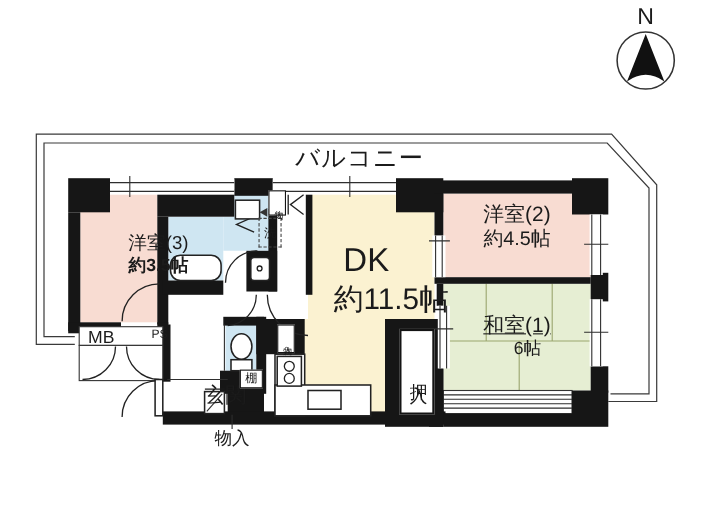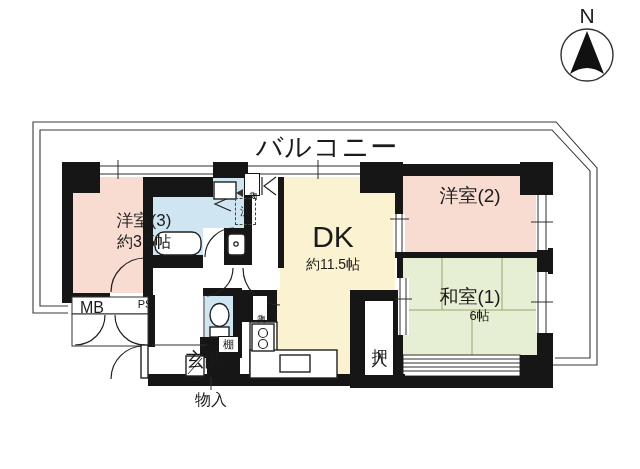--- a/index.html
+++ b/index.html
@@ -7,21 +7,21 @@
          font-family:"Liberation Sans",sans-serif;color:#1b1b1b;}
   #plan-svg{position:absolute;left:0;top:0;}
   .thin{fill:none;stroke:#3a3a3a;stroke-width:1.1;}
   .wline{fill:none;stroke:#2e2e2e;stroke-width:1;}
   .fixture{fill:#ffffff;stroke:#222222;stroke-width:1.4;}
   .arc{fill:none;stroke:#222222;stroke-width:1.2;}
   .tatami{fill:none;stroke:#9aa56f;stroke-width:1;}
   .whitebox{fill:#ffffff;stroke:#333333;stroke-width:1;}
   .lbl{position:absolute;text-align:center;line-height:1.22;white-space:nowrap;}
   .room-name{font-size:18px;}
-  .room-size{font-size:17px;}
+  .room-size{font-size:17px;font-weight:bold;}
   .vert{writing-mode:vertical-rl;text-orientation:upright;white-space:normal;
         display:flex;align-items:center;justify-content:center;}
   .smallbox{position:absolute;background:#fff;border:1px solid #141414;box-sizing:border-box;}
 </style>
 </head>
 <body>
 
 <div id="stage">
 
 <svg id="plan-svg" width="640" height="469" viewBox="0 0 640 469">
@@ -122,39 +122,40 @@
   <rect x="280" y="355" width="30" height="17" class="fixture"></rect>
   <rect x="186" y="356" width="18" height="20" class="fixture"></rect>
   <line x1="188" y1="374" x2="202" y2="358" class="wline"></line>
   <line x1="211" y1="377" x2="211" y2="390" class="wline"></line>
 
   <circle cx="587" cy="55" r="26" fill="#ffffff" stroke="#333" stroke-width="1.4"></circle>
   <path d="M587,31 L604,74 Q587,62 570,74 Z" fill="#111"></path>
 </svg>
 
 <div class="lbl" style="left:572px;top:3px;width:30px;font-size:21px;">N</div>
-<div class="lbl" style="left:237px;top:131px;width:180px;font-size:27px;letter-spacing:1px;">バルコニー</div>
+<div class="lbl" style="left:237px;top:131px;width:180px;font-size:22px;letter-spacing:1px;">バルコニー</div>
 
 <div class="lbl" style="left:63px;top:211px;width:92px;padding-left:35px;">
   <div class="room-name" style="font-size:17px;">洋室(3)</div>
   <div class="room-size" style="font-size:16px;">約3.5帖</div>
 </div>
 
 <div class="lbl" style="left:258px;top:219px;width:150px;">
   <div style="font-size:30px;">DK</div>
-  <div style="font-size:14px;">約11.5帖</div>
+  <div style="font-size:27px;text-align:right;">約11.5帖</div>
 </div>
 
 <div class="lbl" style="left:398px;top:184px;width:144px;text-align:center;">
   <div style="font-size:19px;">洋室(2)</div>
+  <div style="font-size:18px;">約4.5帖</div>
 </div>
 
 <div class="lbl" style="left:398px;top:285px;width:144px;">
-  <div style="font-size:19px;">和室(1)</div>
-  <div style="font-size:13px;padding-left:19px;">6帖</div>
+  <div style="font-size:19px;text-decoration:underline;">和室(1)</div>
+  <div style="font-size:16px;padding-left:19px;">6帖</div>
 </div>
 
 <div class="lbl" style="left:150px;top:348px;width:54px;font-size:19px;padding-left:28px;">玄関</div>
 
 <div class="smallbox vert" style="left:363px;top:299px;width:32px;height:78px;border-width:2px;font-size:16px;letter-spacing:2px;">押入</div>
 
 <div class="lbl" style="left:76px;top:298px;width:32px;font-size:16px;">MB</div>
 <div class="lbl" style="left:129px;top:298px;width:32px;font-size:11px;">PS</div>
 
 <div class="smallbox" style="left:218px;top:336px;width:21px;height:17px;font-size:11px;text-align:center;line-height:15px;">棚</div>

